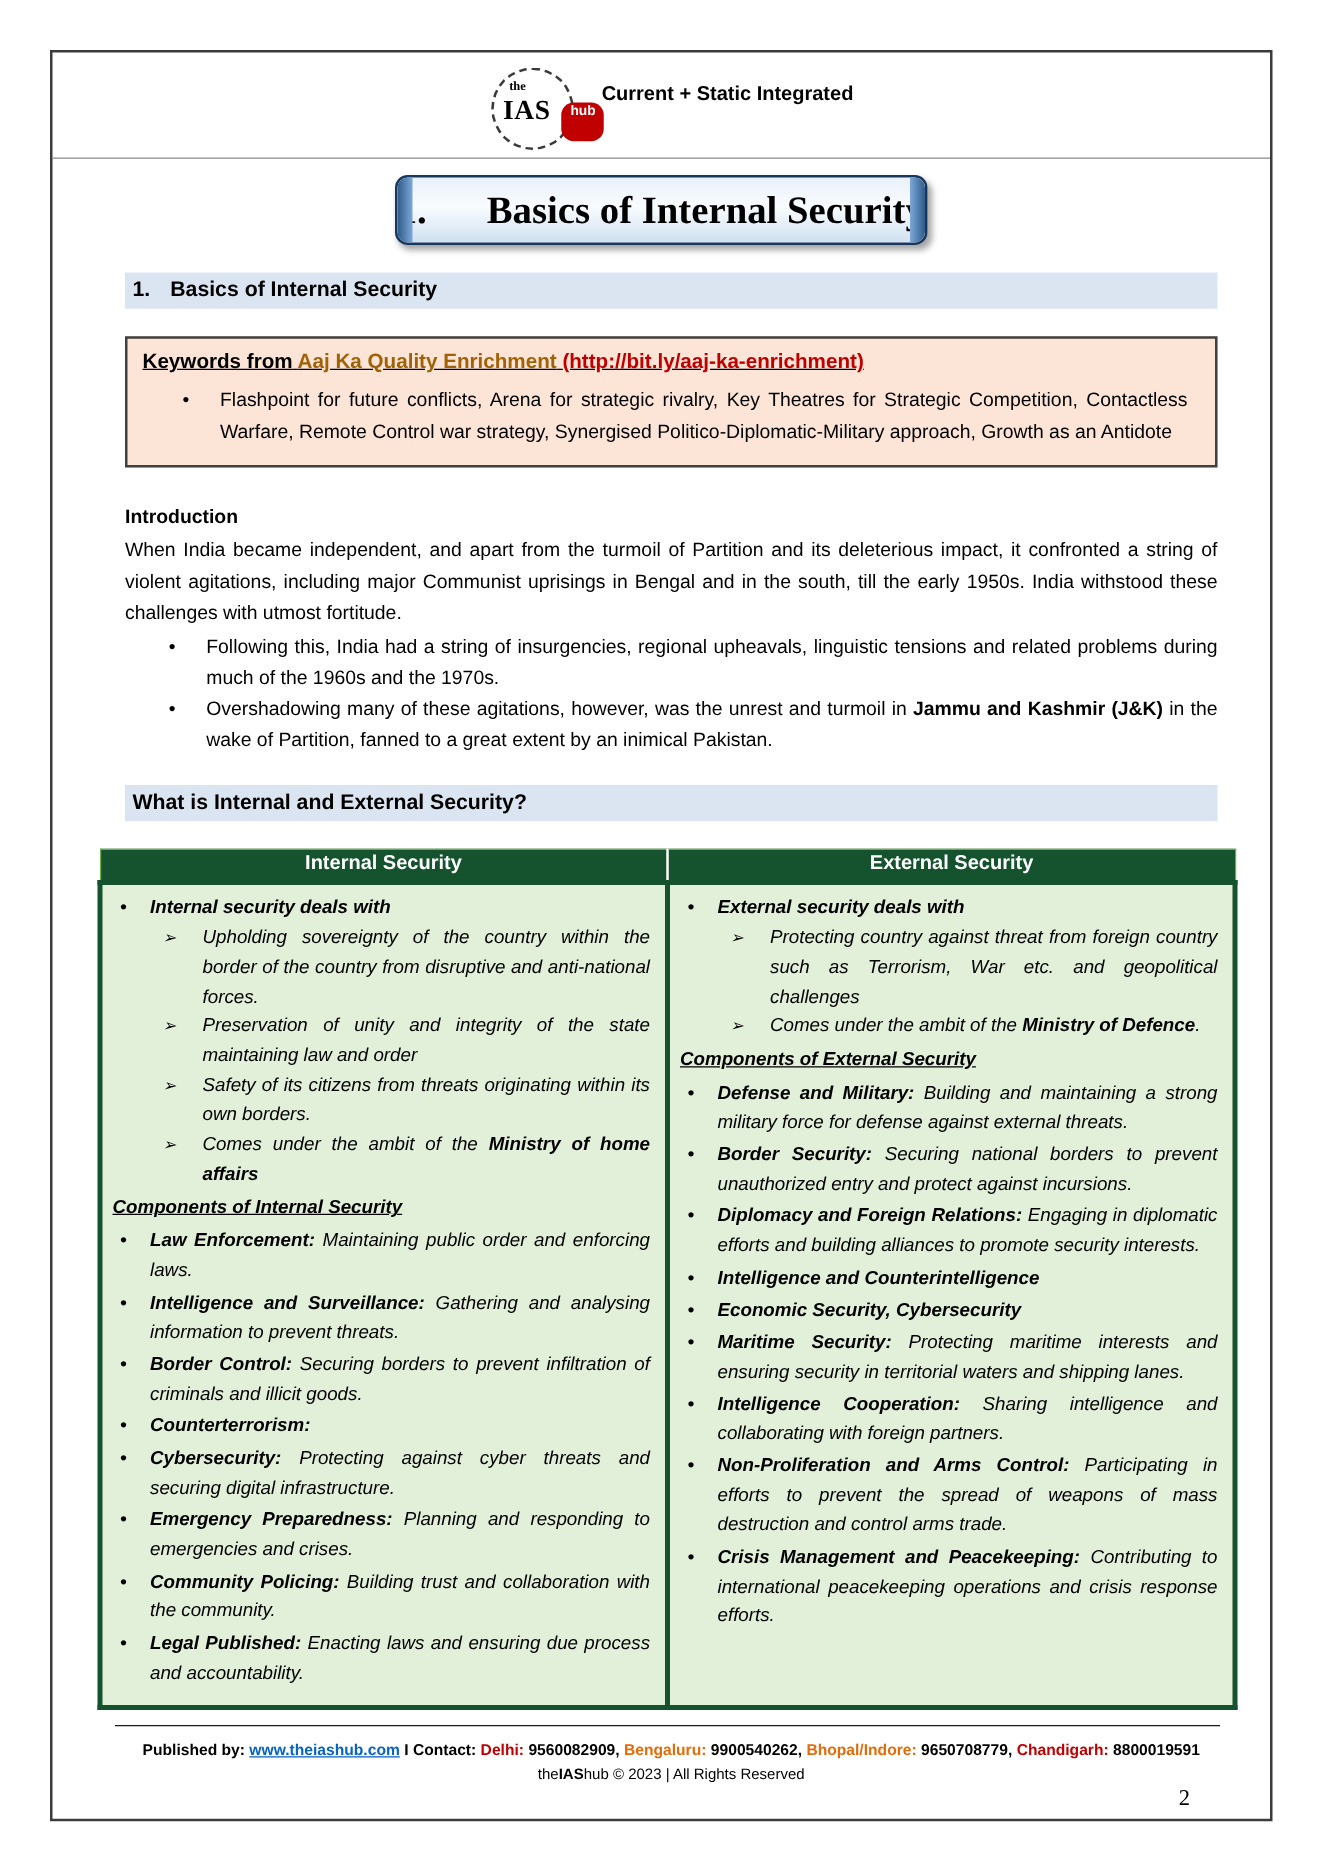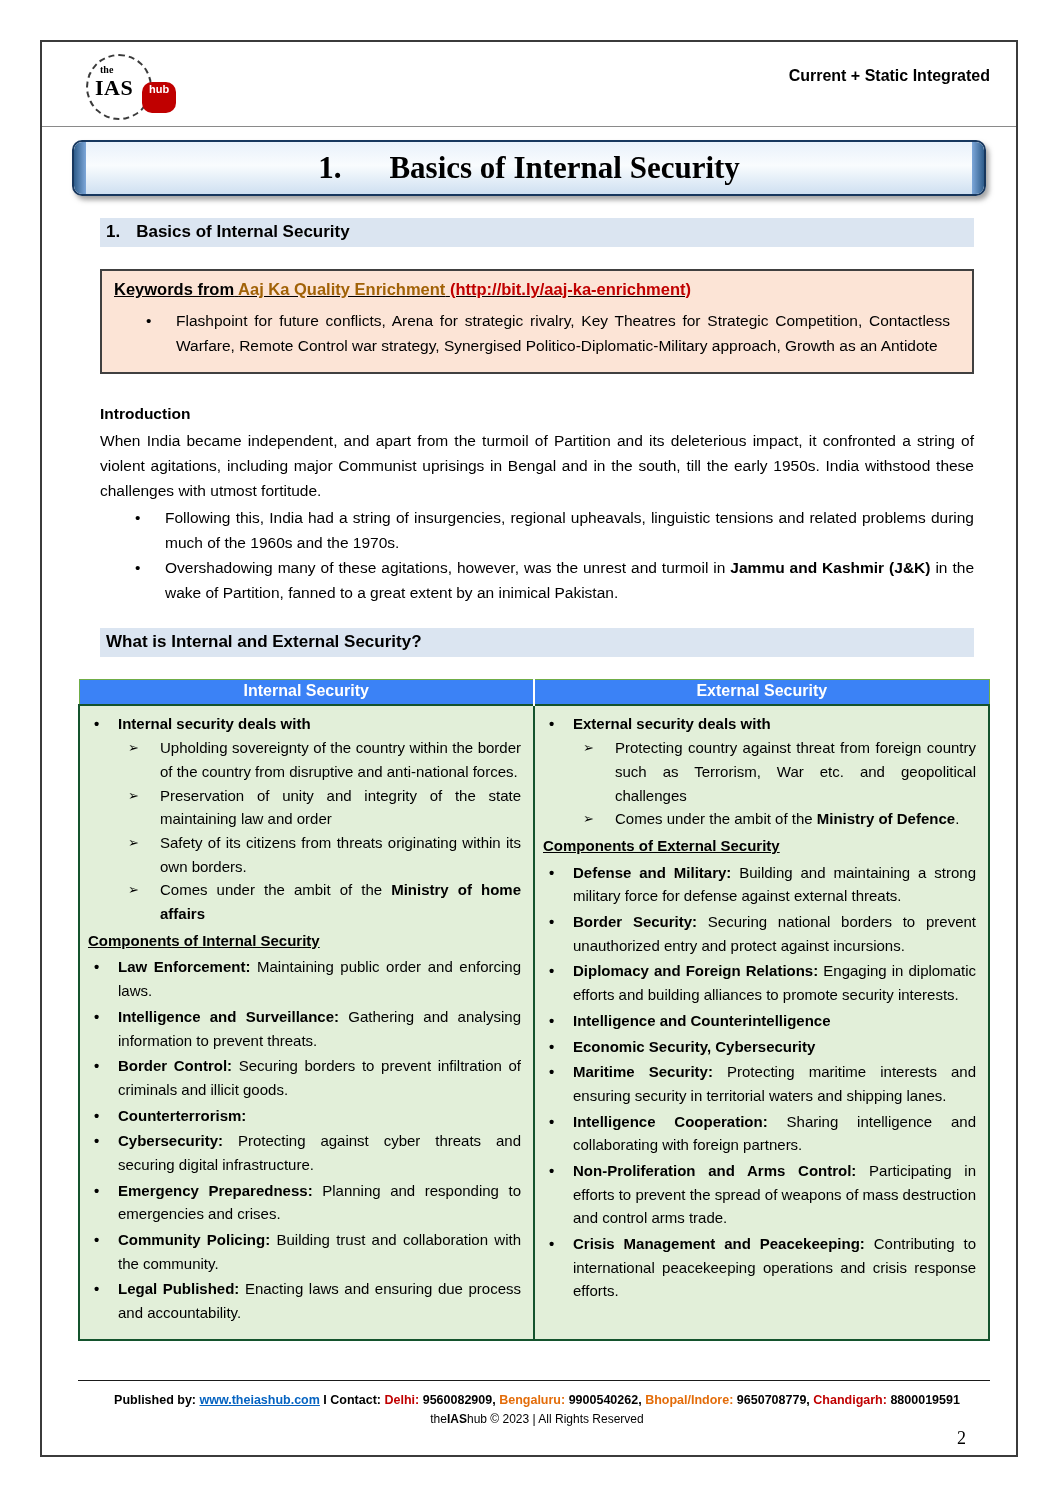--- a/index.html
+++ b/index.html
@@ -5,21 +5,21 @@
   * { margin:0; padding:0; box-sizing:border-box; }
   html,body { background:#ffffff; }
   body {
     width:1058px; height:1497px; position:relative;
     font-family:"Liberation Sans", sans-serif; color:#000;
     overflow:hidden;
   }
   .frame {
     position:absolute; left:40px; top:40px; width:978px; height:1417px;
     border:2px solid #3b3b3b; background:#fff;
-    display:flex; flex-direction:column;
+    display:flex; flex-direction:column;align-items:center;
   }
 
   
   .header { display:flex; justify-content:space-between; align-items:flex-start;
     padding:12px 26px 4px 44px; min-height:78px; }
   .logo { position:relative; width:88px; height:68px; }
   .logo-circle { position:absolute; left:0; top:0; width:66px; height:66px;
     border:2.5px dashed #3a3a3a; border-radius:50%; background:#fff; }
   .logo-the { position:absolute; left:14px; top:10px; font-size:10px; font-weight:bold;
     font-family:"Liberation Serif", serif; }
@@ -63,25 +63,25 @@
   .intro { margin-top:28px; font-size:15.5px; line-height:1.6; }
   .intro-heading { font-weight:bold; margin-bottom:2px; }
   .intro p { text-align:justify; }
   .intro ul { list-style:none; margin-top:3px; }
   .intro li { position:relative; padding-left:65px; text-align:justify; }
   .intro li::before { content:"\2022"; position:absolute; left:35px; }
 
   
   .table-wrap { margin:22px -16px 0 -22px; }
   table { width:100%; border-collapse:collapse; }
-  th { background:#3b82f6; color:#fff; font-size:16px; font-weight:bold;
+  th { background:#14532d; color:#fff; font-size:16px; font-weight:bold;
     padding:2px 4px 4px; border:1px solid #70ad47; width:50%; }
   th + th { border-left:2px solid #fff; }
-  td { background:#e2efd9; border:2px solid #14532d; vertical-align:top;
-    padding:6px 12px 12px 8px; font-size:15px; line-height:1.58; }
+  td { background:#e2efd9; border:4px solid #14532d; vertical-align:top;
+    padding:6px 12px 12px 8px; font-size:15px; line-height:1.58;font-style:italic; }
   .bl { list-style:none; }
   .bl > li { position:relative; padding-left:30px; text-align:justify; margin-bottom:2px; }
   .bl > li::before { content:"\2022"; position:absolute; left:6px; font-weight:bold; }
   .sl { list-style:none; margin-top:1px; }
   .sl > li { position:relative; padding-left:42px; text-align:justify; font-weight:normal; }
   .sl > li::before { content:"\27A2"; position:absolute; left:10px; font-size:13px; top:2px; }
   .comp-heading { font-weight:bold; text-decoration:underline; margin:3px 0; }
   .b { font-weight:bold; }
 
   

